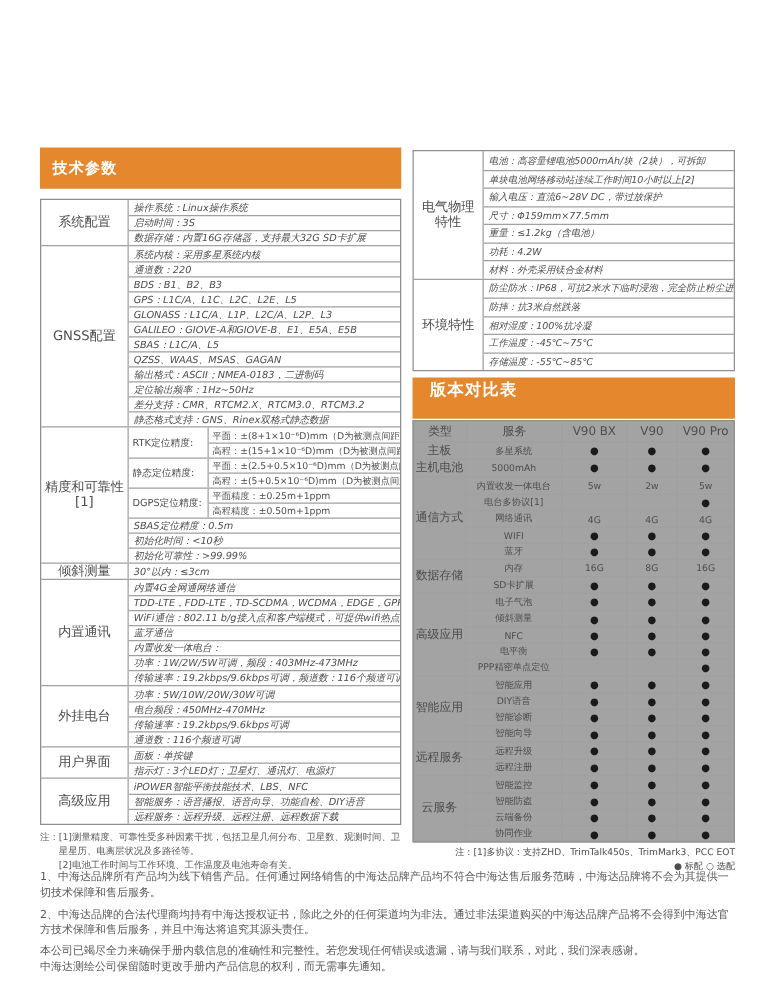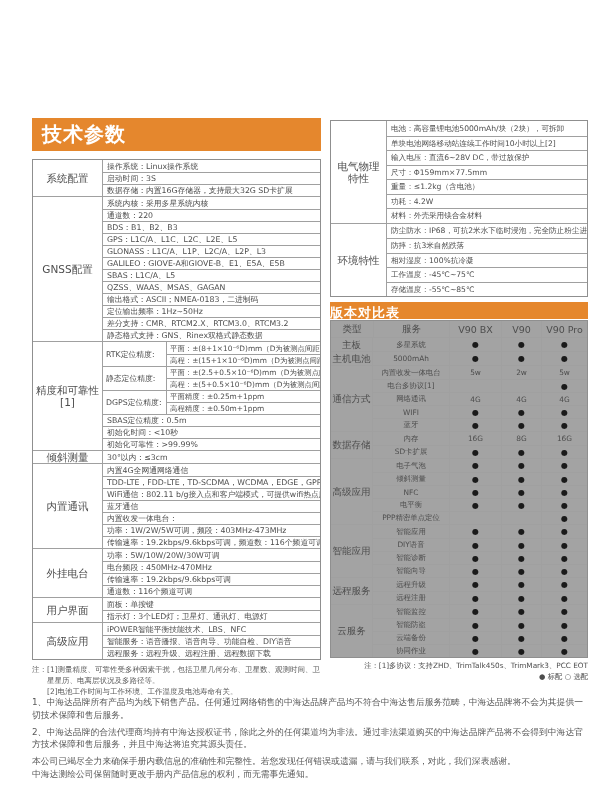--- a/index.html
+++ b/index.html
@@ -10,38 +10,38 @@
   }
   .page{position:absolute;inset:0;}
 
   
   .left-col{position:absolute;left:32px;top:118px;width:289px;}
   .right-col{position:absolute;left:330px;top:120px;width:258px;}
 
   
   .accent-bar{
     background:#e5872d;color:#ffffff;font-weight:bold;
-    height:33px;line-height:33px;padding-left:10px;font-size:20px;
+    height:33px;line-height:33px;padding-left:10px;font-size:12px;
     letter-spacing:1px;box-sizing:border-box;
   }
-  .accent-bar.small{height:17px;line-height:21px;font-size:13px;padding-left:0;letter-spacing:1px;}
+  .accent-bar.small{height:33px;line-height:21px;font-size:13px;padding-left:14px;letter-spacing:1px;}
 
   
   .spec-table{border:1px solid #8f8f8f;margin-top:8px;background:#fff;}
   .sec{display:flex;}
   .sec + .sec{border-top:1px solid #a0a0a0;}
   .sec-label{
     width:70px;flex:0 0 70px;display:flex;align-items:center;justify-content:center;
     border-right:1px solid #a0a0a0;font-size:10.5px;text-align:center;
     padding:0 2px;box-sizing:border-box;line-height:1.15;
   }
   .sec-rows{flex:1;min-width:0;display:flex;flex-direction:column;}
   .srow{
     height:12px;box-sizing:border-box;font-size:7.8px;line-height:11px;
-    padding-left:4px;white-space:nowrap;overflow:hidden;display:flex;align-items:center;
+    padding-left:4px;white-space:nowrap;overflow:hidden;display:flex;align-items:center;font-style:italic;
   }
   .srow + .srow,.crow + .srow,.srow + .crow,.crow + .crow{border-top:1px solid #a0a0a0;}
   .crow{height:24px;box-sizing:border-box;display:flex;}
   .crow .sub-label{
     width:64px;flex:0 0 64px;display:flex;align-items:center;padding-left:3px;
     border-right:1px solid #a0a0a0;font-size:7.8px;box-sizing:border-box;white-space:nowrap;overflow:hidden;
   }
   .crow .sub-lines{flex:1;min-width:0;display:flex;flex-direction:column;}
   .crow .sub-lines > div{
     height:12px;box-sizing:border-box;font-size:7.4px;line-height:11px;padding-left:3px;

